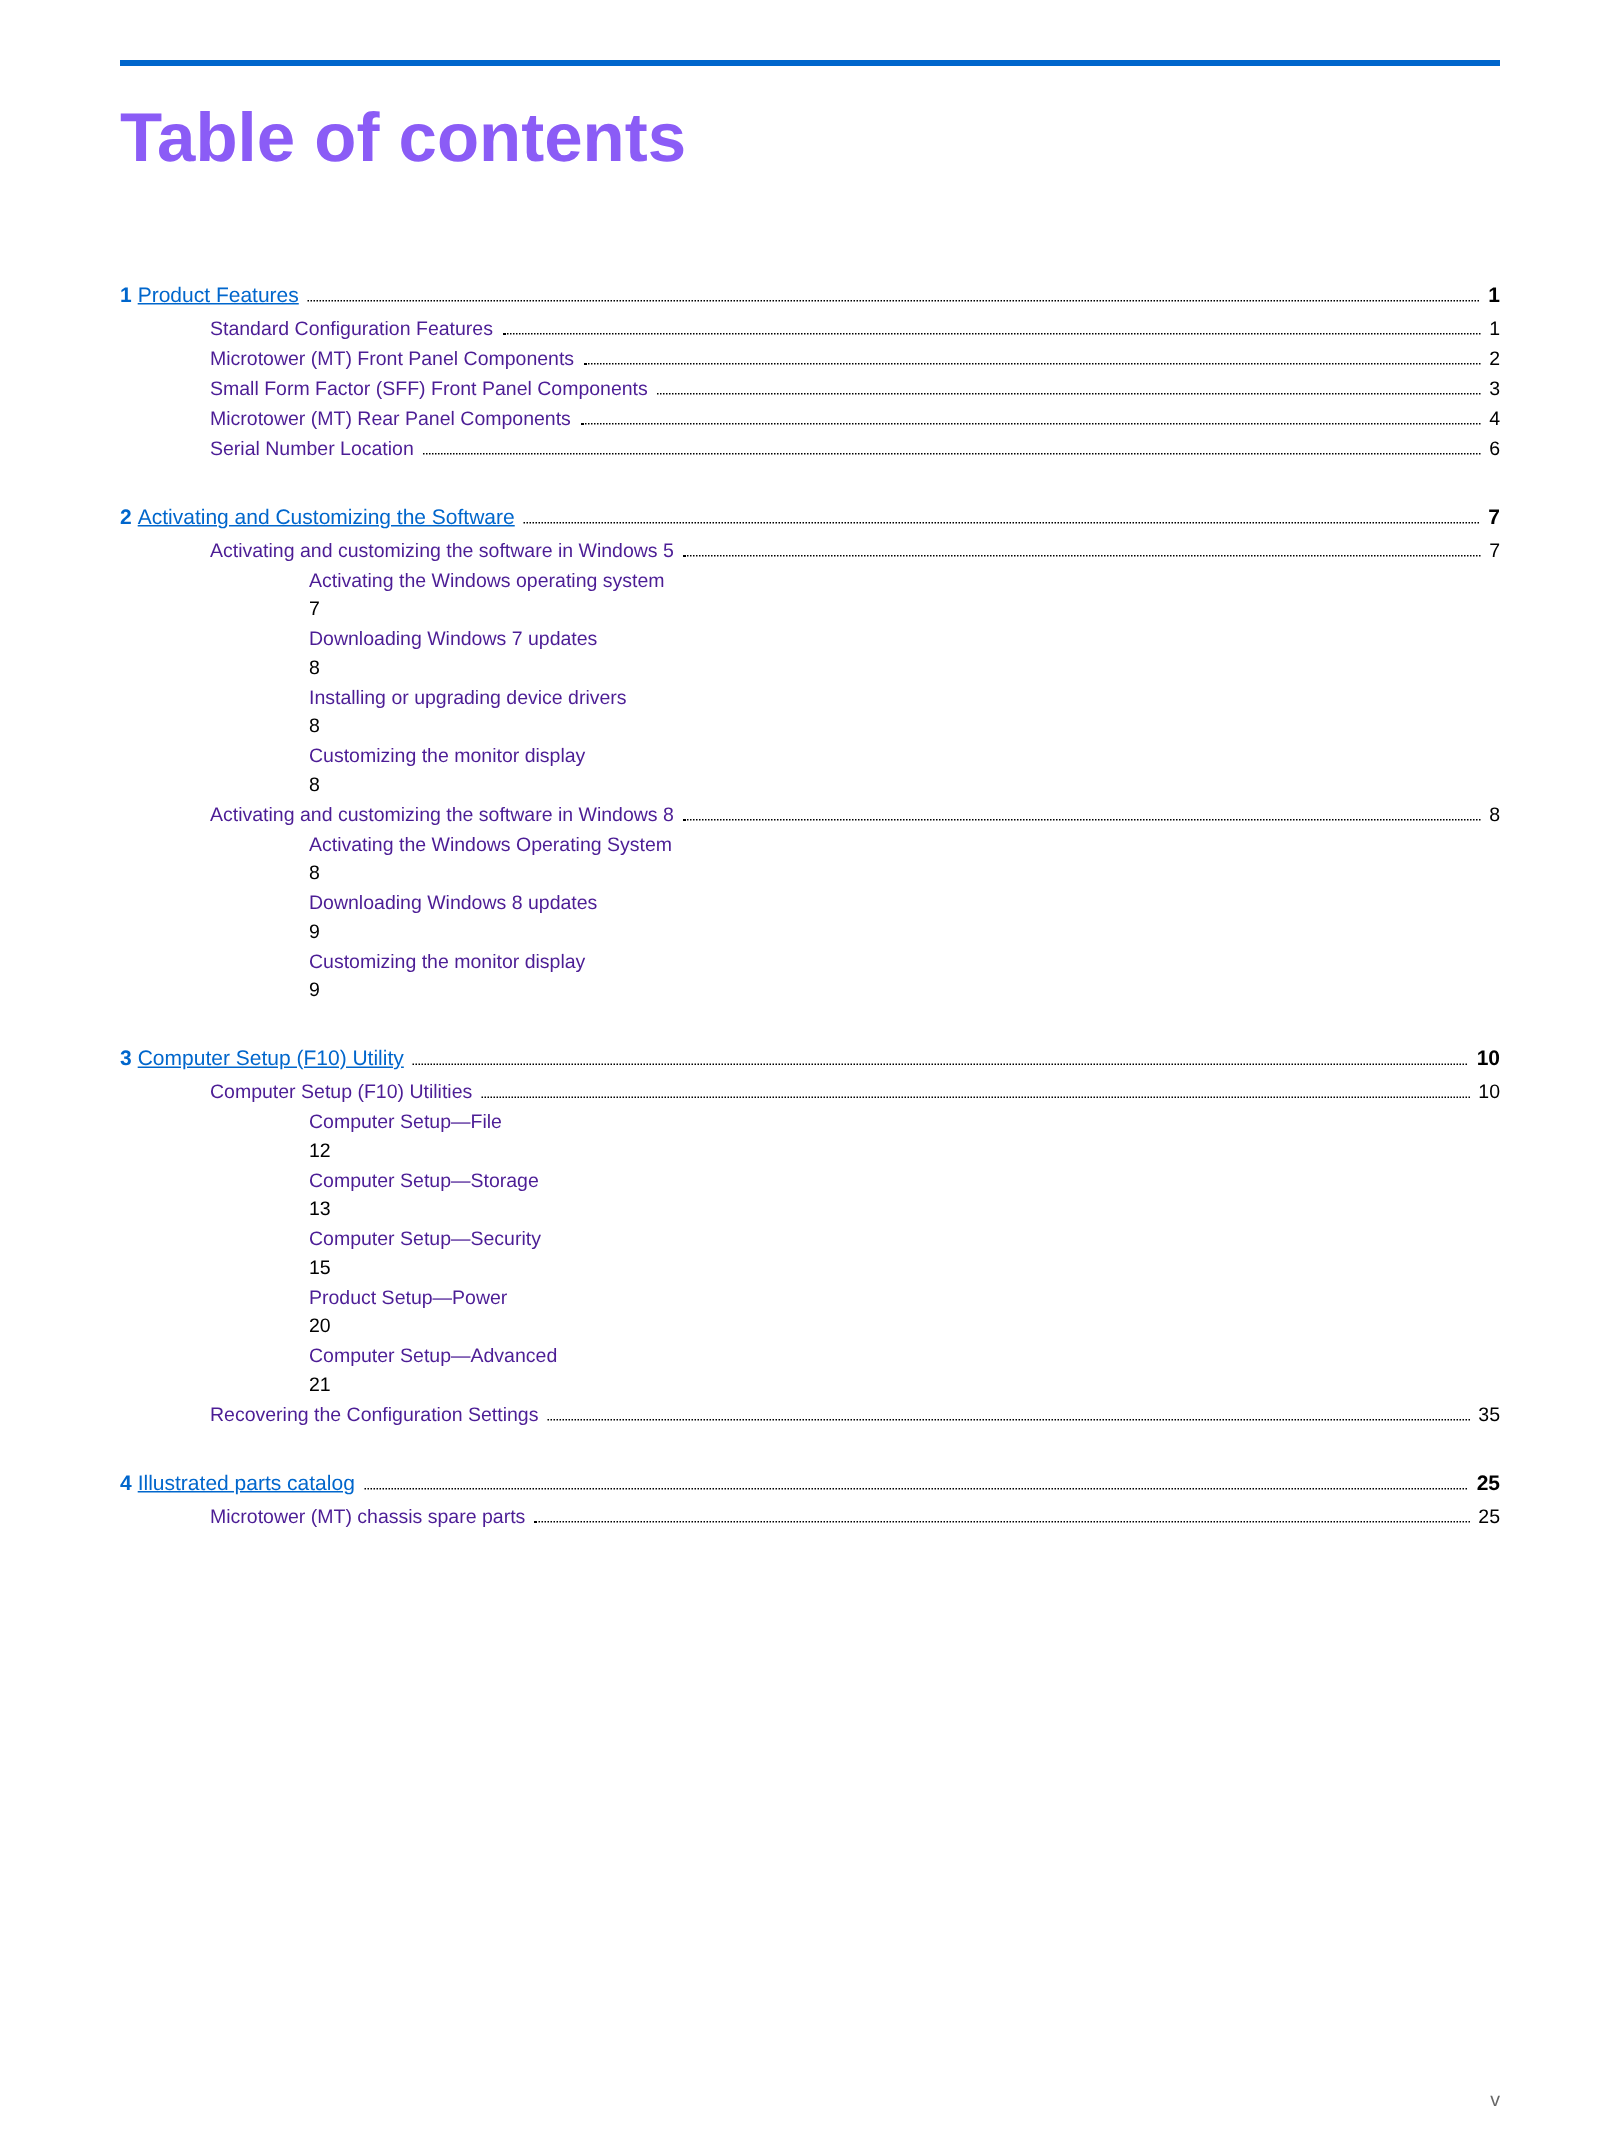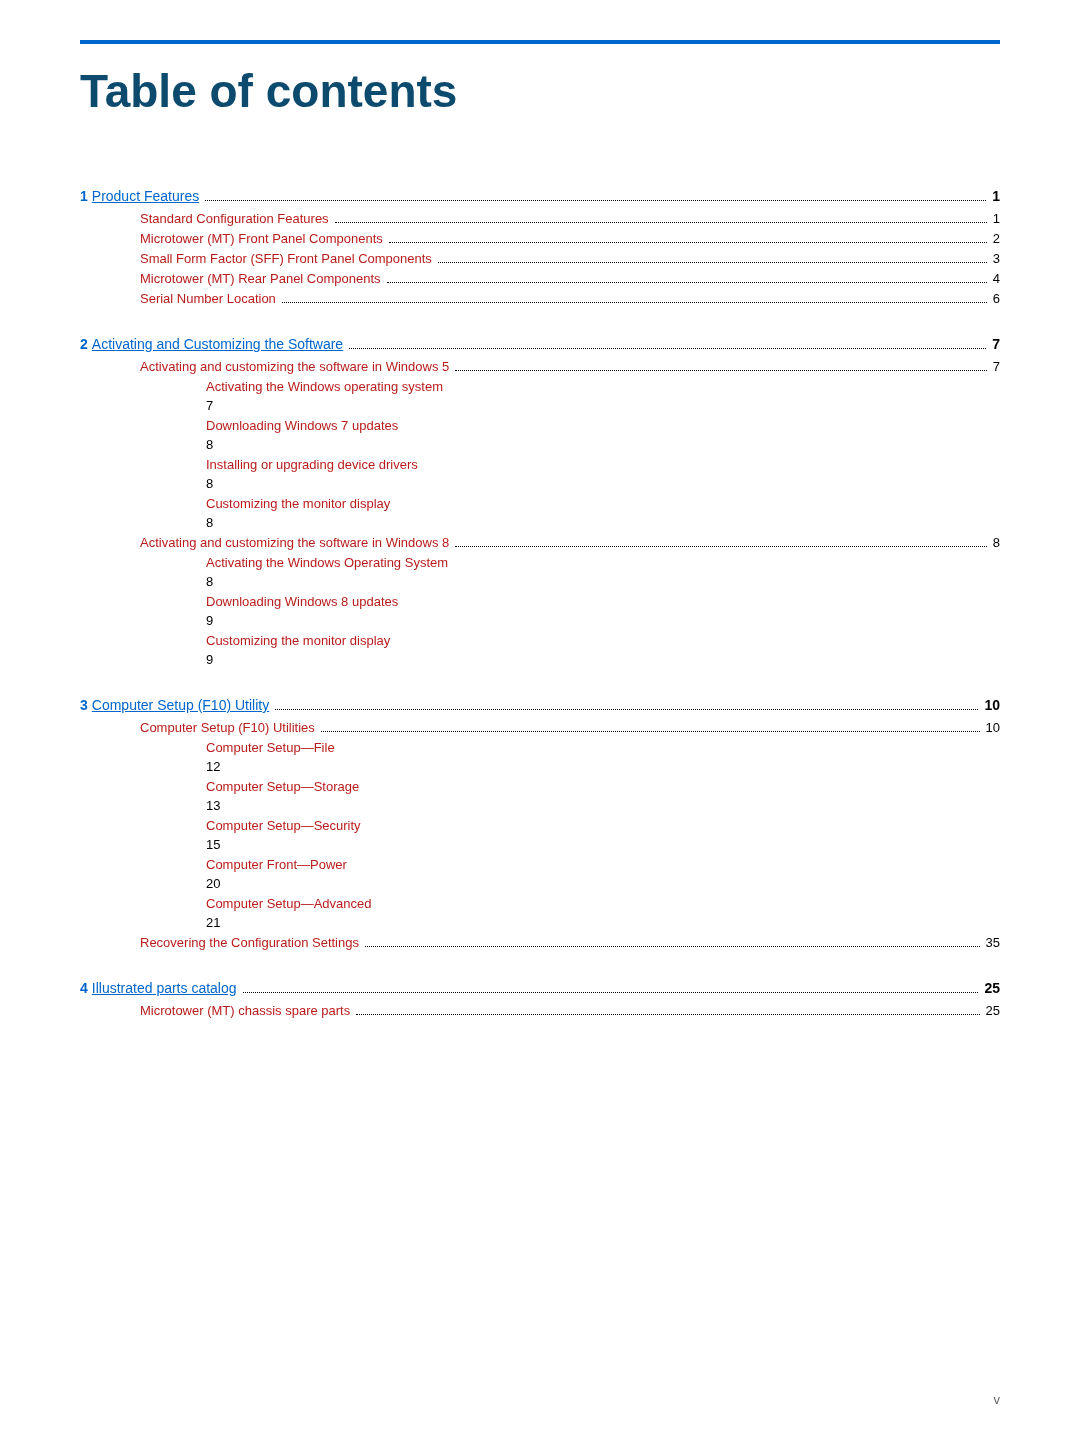--- a/index.html
+++ b/index.html
@@ -19,21 +19,21 @@
     }
 
     .top-border {
       border-top: 4px solid #0066cc;
       margin-bottom: 20px;
     }
 
     .page-title {
       font-size: 46px;
       font-weight: bold;
-      color: #0c4a6e;
+      color: #8b5cf6;
       margin-bottom: 60px;
       padding-bottom: 10px;
     }
 
     .toc-section {
       margin-bottom: 30px;
     }
 
     .chapter-row {
       display: flex;
@@ -78,21 +78,21 @@
       padding-left: 60px;
     }
 
     .sub-row.level2 {
       padding-left: 120px;
       flex-direction: column;
     }
 
     .sub-title {
       font-size: 13px;
-      color: #b91c1c;
+      color: #4c1d95;
       white-space: nowrap;
     }
 
     .sub-dots {
       flex: 1;
       border-bottom: 1px dotted #000;
       margin: 0 6px 3px 6px;
     }
 
     .sub-page {
@@ -231,21 +231,21 @@
         <span class="sub-title">Computer Setup—Storage</span>
         <span class="sub-dots"></span>
         <span class="sub-page">13</span>
       </div>
       <div class="sub-row level2">
         <span class="sub-title">Computer Setup—Security</span>
         <span class="sub-dots"></span>
         <span class="sub-page">15</span>
       </div>
       <div class="sub-row level2">
-        <span class="sub-title">Computer Front—Power</span>
+        <span class="sub-title">Product Setup—Power</span>
         <span class="sub-dots"></span>
         <span class="sub-page">20</span>
       </div>
       <div class="sub-row level2">
         <span class="sub-title">Computer Setup—Advanced</span>
         <span class="sub-dots"></span>
         <span class="sub-page">21</span>
       </div>
       <div class="sub-row">
         <span class="sub-title">Recovering the Configuration Settings</span>

